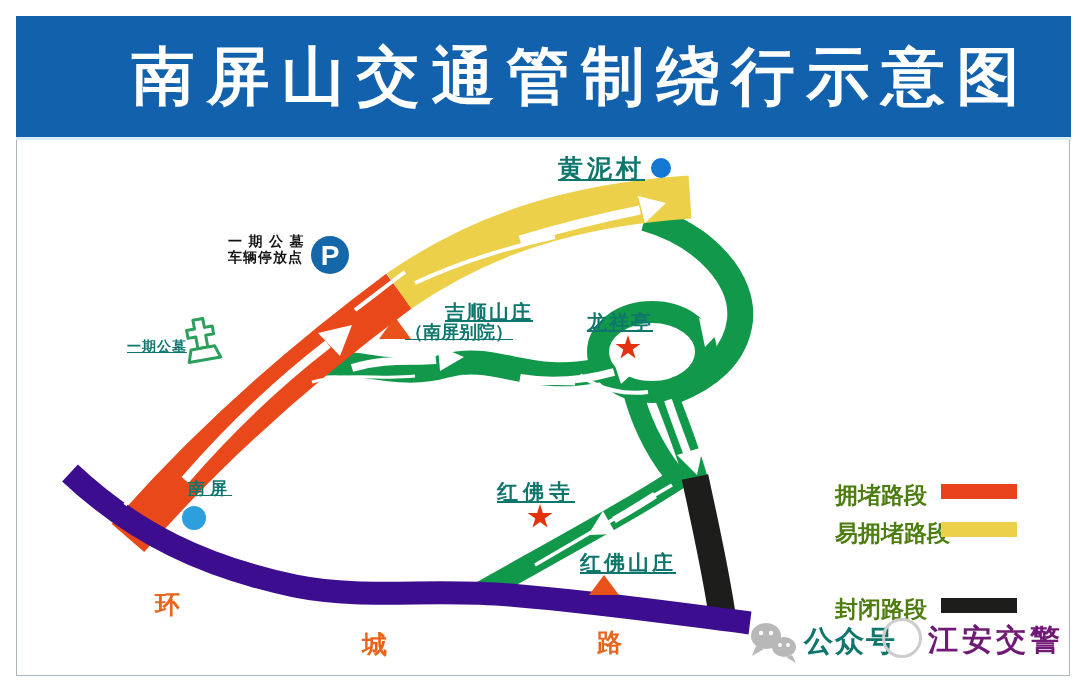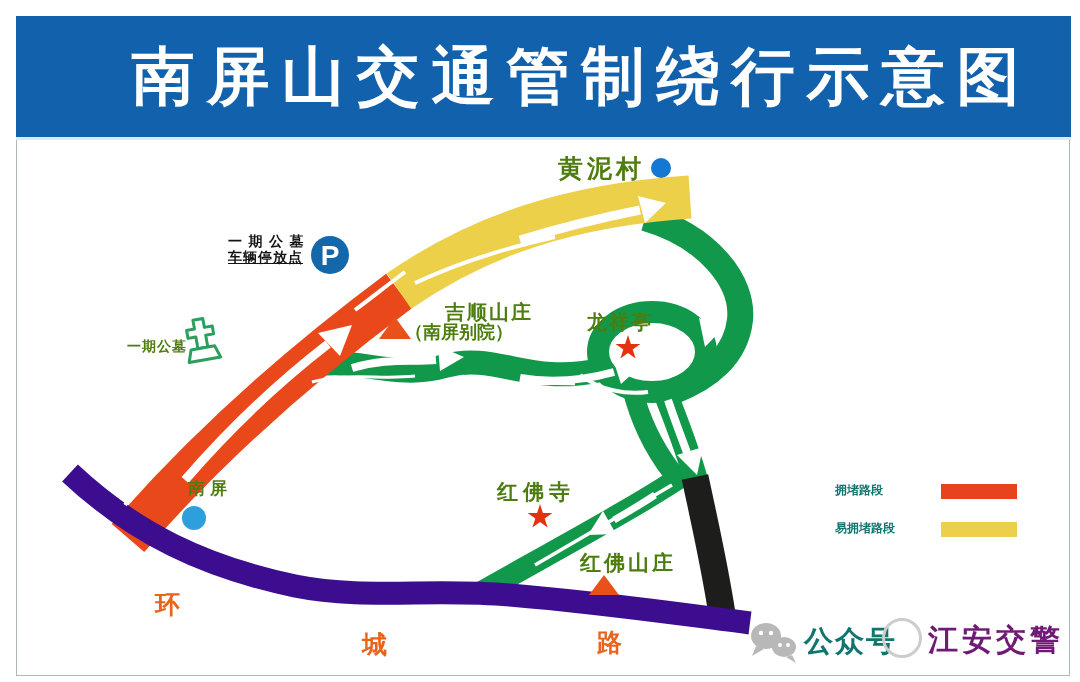--- a/index.html
+++ b/index.html
@@ -7,29 +7,29 @@
        font-family:"Liberation Sans","DejaVu Sans",sans-serif;}
   .poster{position:relative;width:1080px;height:682px;background:#ffffff;}
   .frame{position:absolute;left:16px;top:16px;width:1054px;height:660px;
          border:1px solid #aeb6bd;box-sizing:border-box;}
   .banner{position:absolute;left:16px;top:16px;width:1055px;height:121px;
           box-shadow:0 3px 0 #d8ecf8;}
   .banner .title{width:100%;height:121px;line-height:121px;text-align:center;
           color:#ffffff;font-size:63px;font-weight:bold;letter-spacing:12px;
           text-indent:12px;white-space:nowrap;padding-left:32px;}
   svg.map{position:absolute;left:0;top:0;}
-  .lbl{position:absolute;font-weight:bold;color:#4d7c0f;white-space:nowrap;}
+  .lbl{position:absolute;font-weight:bold;color:#0f766e;white-space:nowrap;text-decoration:underline;}
   .ring-char{position:absolute;font-weight:bold;color:#e8641c;font-size:25px;}
   .parking-block{position:absolute;left:228px;top:233px;line-height:16px;
                  font-weight:bold;color:#141414;font-size:14px;}
   .parking-block .l1{letter-spacing:6.5px;}
-  .parking-block .l2{letter-spacing:1px;text-decoration:underline;}
+  .parking-block .l2{letter-spacing:1px;}
   .legend{position:absolute;left:835px;top:476px;width:182px;height:145px;}
   .legend-row{position:absolute;left:0;width:182px;height:22px;}
-  .legend-row .txt{font-size:12px;font-weight:bold;color:#0f766e;}
+  .legend-row .txt{font-size:23px;font-weight:bold;color:#4d7c0f;}
   .legend-row .sw{position:absolute;right:0;top:4px;width:76px;height:15px;}
   .r1{top:4px}.r2{top:42px}.r3{top:77px}.r4{top:118px}
   .watermark{position:absolute;left:744px;top:612px;width:320px;height:56px;}
   .wm-txt{position:absolute;font-weight:bold;white-space:nowrap;}
   .wm-prefix{left:60px;top:10px;font-size:29px;letter-spacing:2px;color:#0f766e;}
   .wm-name{left:184px;top:8px;font-size:30px;letter-spacing:4px;color:#701a75;}
   .wm-emblem{position:absolute;left:138px;top:6px;width:40px;height:40px;
              border:3px solid #cdcdcd;border-radius:50%;box-sizing:border-box;}
 </style>
 </head>
@@ -140,20 +140,24 @@
 
   <div class="legend">
     <div class="legend-row r1">
       <span class="txt">拥堵路段</span>
       <span class="sw" style="background: rgb(232, 67, 28);"></span>
     </div>
     <div class="legend-row r2">
       <span class="txt">易拥堵路段</span>
       <span class="sw" style="background: rgb(237, 208, 74);"></span>
     </div>
+    <div class="legend-row r4">
+      <span class="txt">封闭路段</span>
+      <span class="sw" style="background: rgb(29, 29, 27);"></span>
+    </div>
   </div>
 
   <div class="watermark">
     <svg width="56" height="50" style="position:absolute;left:0;top:4px;">
       <g fill="#b8b8b8">
         <ellipse cx="22" cy="20" rx="15" ry="13"></ellipse>
         <polygon points="12,30 8,40 20,33"></polygon>
         <ellipse cx="40" cy="31" rx="12" ry="10"></ellipse>
         <polygon points="48,39 52,47 42,41"></polygon>
       </g>

